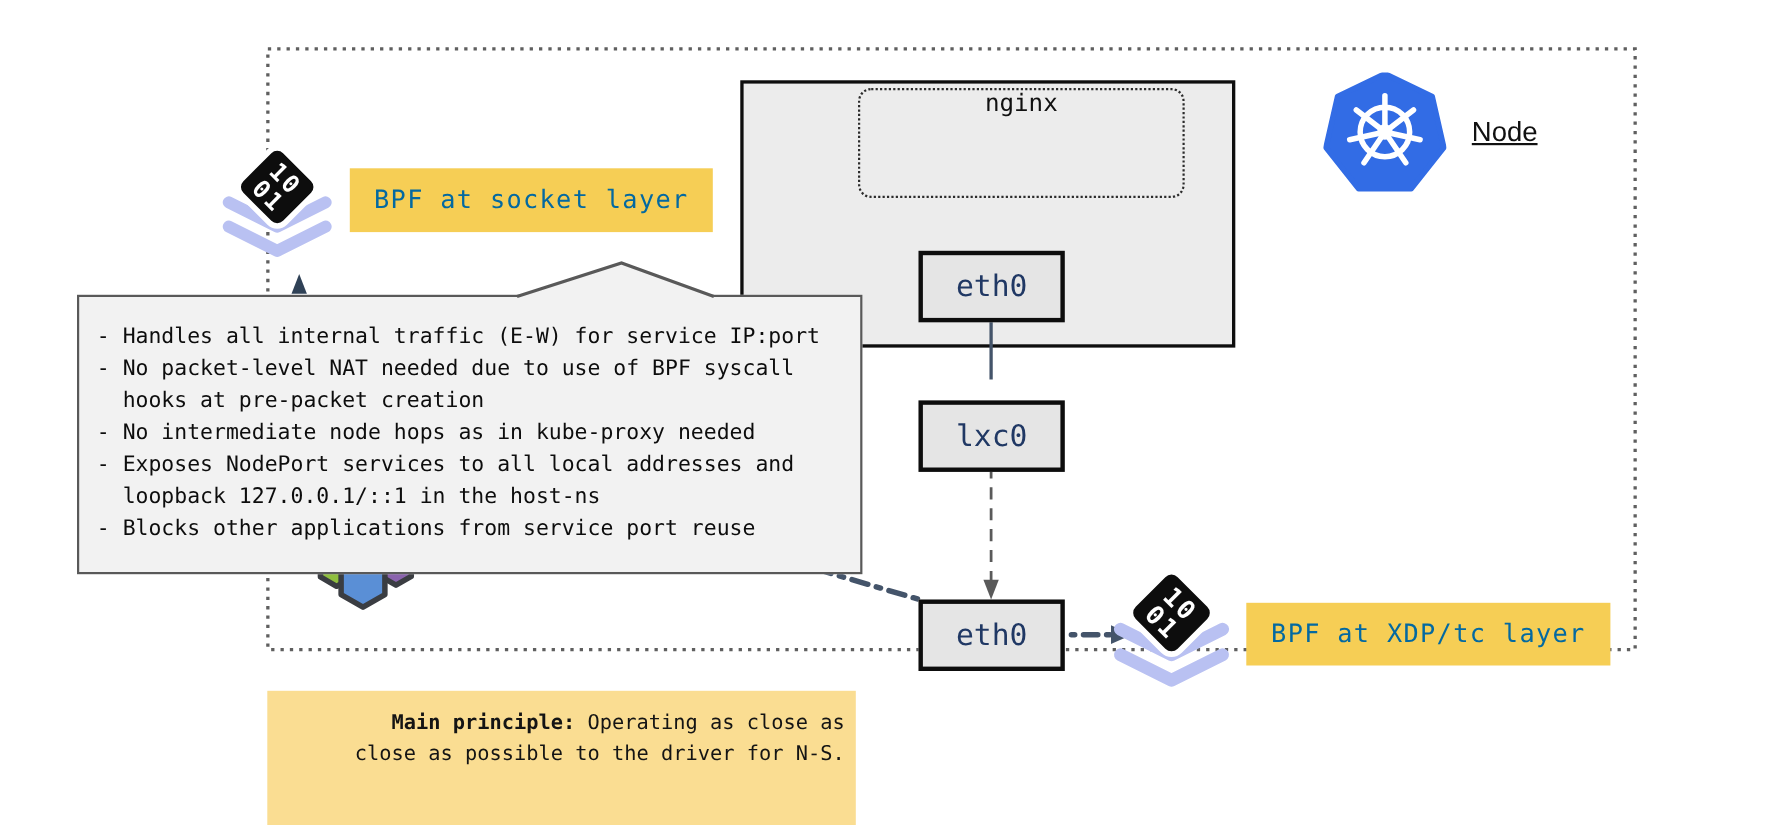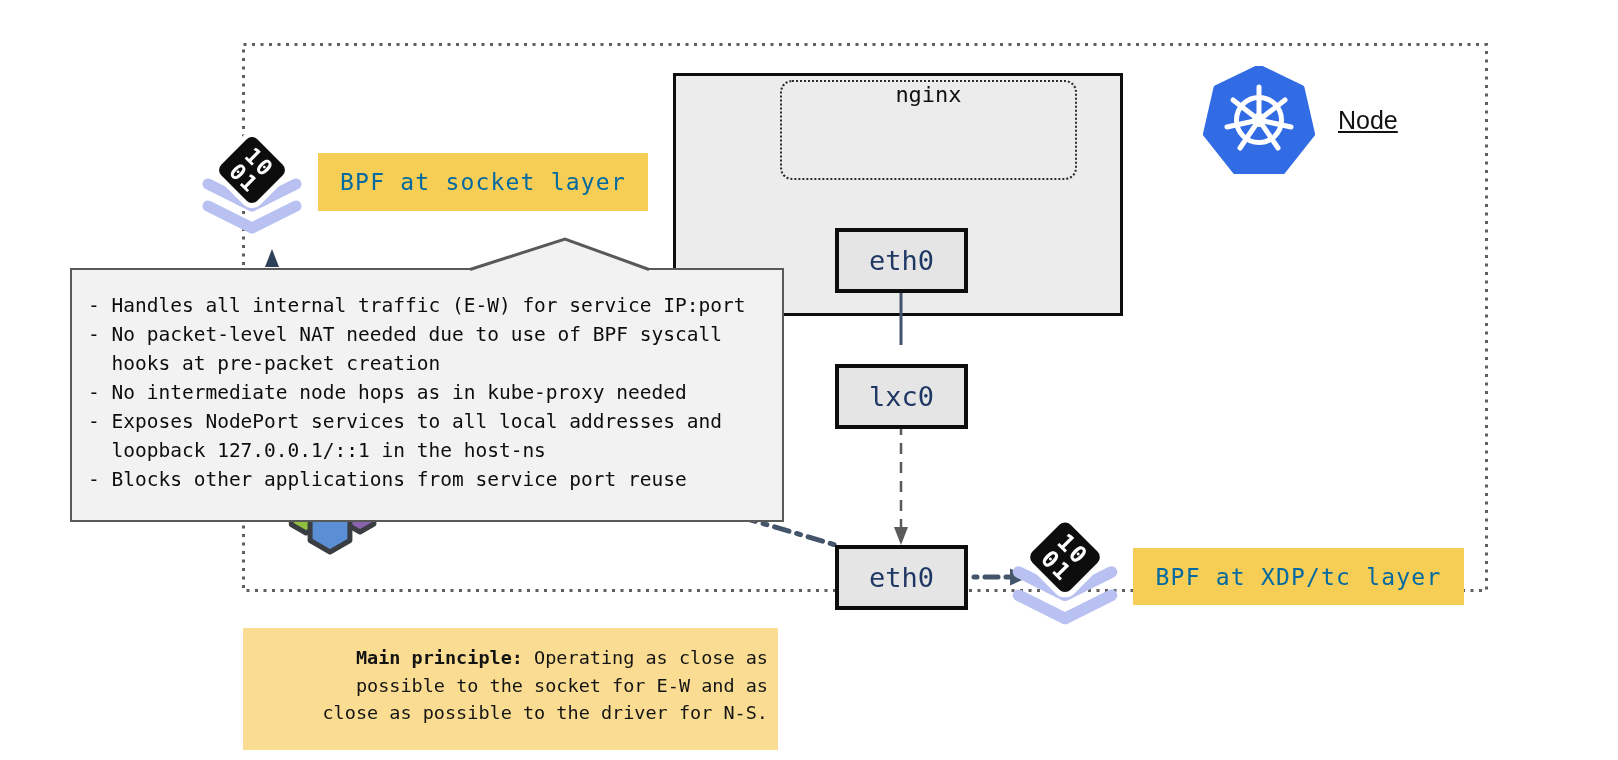--- a/index.html
+++ b/index.html
@@ -184,17 +184,16 @@
     <div class="tline">  loopback 127.0.0.1/::1 in the host-ns</div>
     <div class="tline">- Blocks other applications from service port reuse</div>
   </div>
   <svg id="tooltip-pointer" class="abs" width="210" height="55" viewBox="0 0 210 55">
     <path d="M17,50 L17,43.5 L112,13 L196,43.5 L196,50 Z" fill="#f2f2f2"></path>
     <path d="M17,43.5 L112,13 L196,43.5" fill="none" stroke="#595959" stroke-width="3"></path>
   </svg>
 
   <div id="main-principle" class="abs">
     <div class="mline"><b>Main principle:</b><span> Operating as close as</span></div>
-    <div class="mline">possible to the socket for E-W and as</div>
     <div class="mline">close as possible to the driver for N-S.</div>
   </div>
 
 </div>
 
 </body></html>

